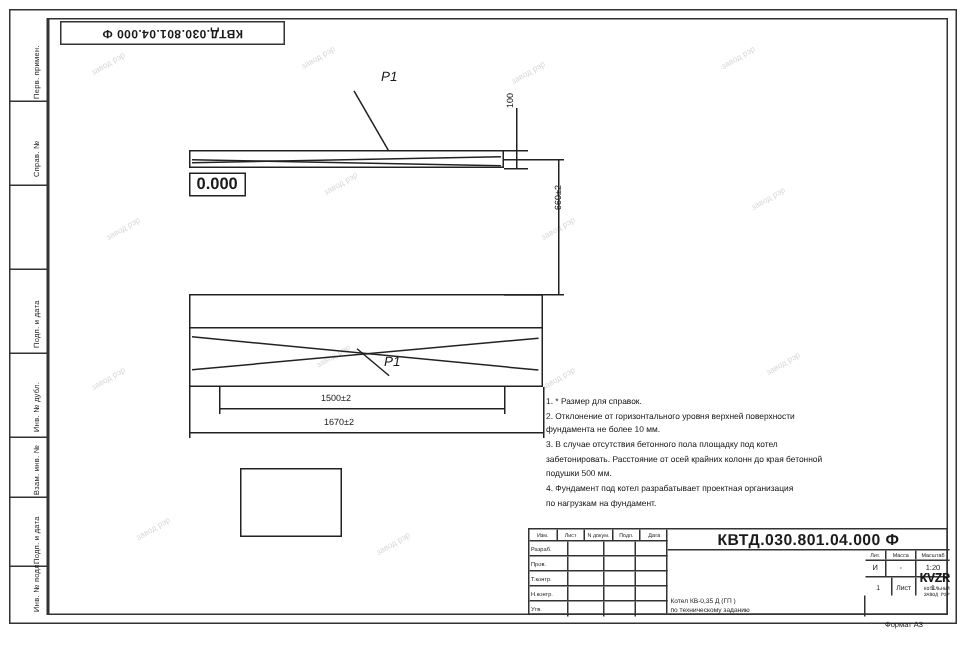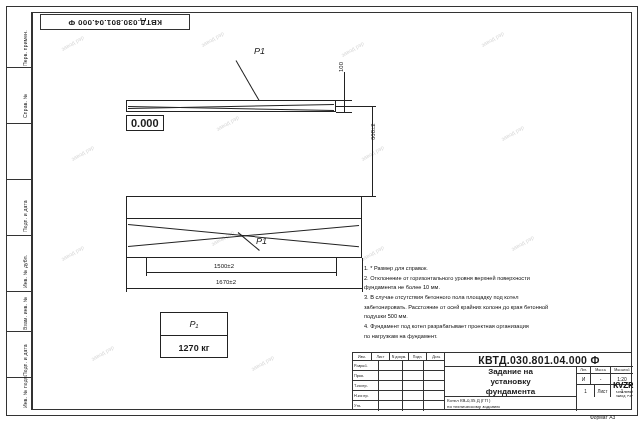--- a/index.html
+++ b/index.html
@@ -157,22 +157,20 @@
   <div class="line vline" style="left:146px;top:258px;height:18px;"></div>
   <div class="line vline" style="left:336px;top:258px;height:18px;"></div>
   <div class="dimtext" style="left:214px;top:263px;">1500±2</div>
 
   <div class="line hline" style="left:126px;top:288px;width:236px;"></div>
   <div class="line vline" style="left:126px;top:258px;height:34px;"></div>
   <div class="line vline" style="left:362px;top:258px;height:34px;"></div>
   <div class="dimtext" style="left:216px;top:279px;">1670±2</div>
 
   <div class="loadbox">
-    <div class="r1">P₁</div>
-    <div class="r2">1270 кг</div>
   </div>
 
   <div class="notes">
     <p>1. * Размер для справок.</p>
     <p>2. Отклонение от горизонтального уровня верхней поверхности</p>
     <p>фундамента не более 10 мм.</p>
     <p>3. В случае отсутствия бетонного пола площадку под котел</p>
     <p>забетонировать. Расстояние от осей крайних колонн до края бетонной</p>
     <p>подушки 500 мм.</p>
     <p>4. Фундамент под котел разрабатывает проектная организация</p>
@@ -217,25 +215,20 @@
           <div class="c1">Утв.</div>
           <div class="c2"></div>
           <div class="c3"></div>
           <div class="c4"></div>
         </div>
       </div>
     </div>
 
     <div class="right">
       <div class="code">КВТД.030.801.04.000  Ф</div>
-      <div class="title-main">
-        <span>Задание на</span>
-        <span>установку</span>
-        <span>фундамента</span>
-      </div>
       <div class="meta">
         <div class="m-h">
           <div style="width:14px;">Лит.</div>
           <div style="width:20px;">Масса</div>
           <div style="flex:1;">Масштаб</div>
         </div>
         <div class="m-v">
           <div style="width:14px;">И</div>
           <div style="width:20px;">-</div>
           <div style="flex:1;">1:20</div>

